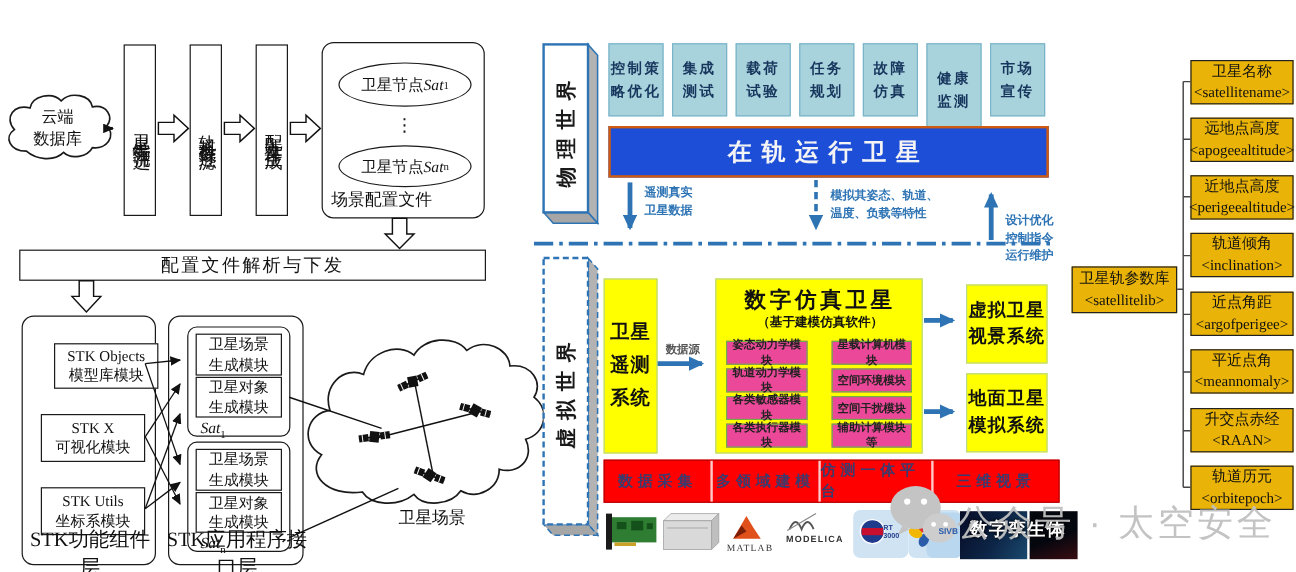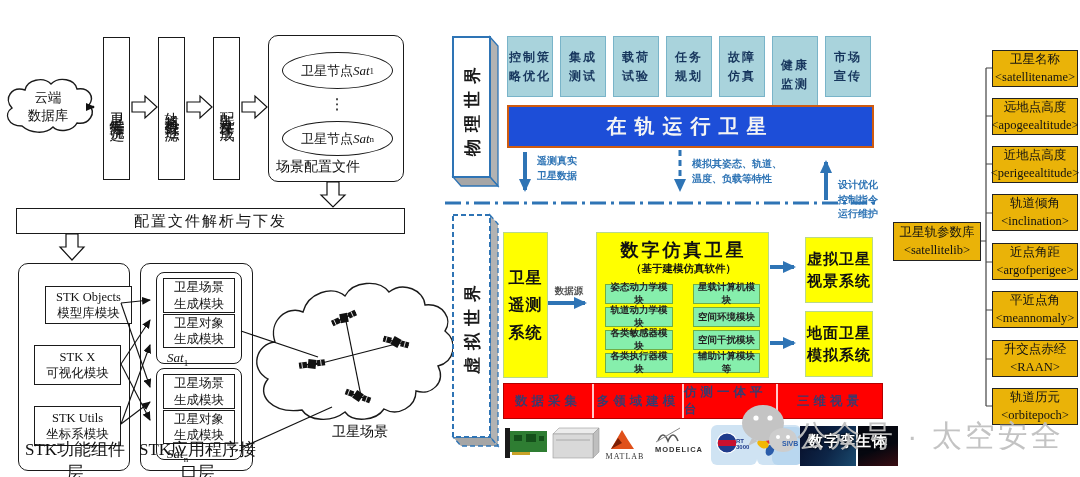--- a/index.html
+++ b/index.html
@@ -21,21 +21,21 @@
   sub{font-size:9px;}
   
   .app{background:#a9d3dc;border:1px solid #79b4c9;font-family:"Liberation Sans",sans-serif;
        font-weight:bold;font-size:12px;letter-spacing:2px;line-height:1.55;color:#17365d;}
   .orbit{background:#1d4ed8;border:2px solid #cf5b10;font-family:"Liberation Sans",sans-serif;
        font-weight:bold;font-size:20px;letter-spacing:8px;color:#f4f4f4;}
   .bluelbl{font-family:"Liberation Sans",sans-serif;font-weight:bold;font-size:10px;
        color:#2e74b5;line-height:1.45;text-align:left;}
   
   .ybox{background:#ffff00;border:1.5px solid #b9d88b;font-family:"Liberation Sans",sans-serif;font-weight:bold;color:#111;}
-  .mod{background:#86efac;border:1px solid #70ad47;font-family:"Liberation Sans",sans-serif;
+  .mod{background:#ec4899;border:1px solid #70ad47;font-family:"Liberation Sans",sans-serif;
        font-weight:bold;font-size:9.5px;color:#222;}
   .redseg{font-family:"Liberation Sans",sans-serif;font-weight:bold;font-size:12.5px;
        letter-spacing:4px;color:#3a3a6e;display:flex;align-items:center;justify-content:center;}
   .param{background:#eab308;border:1px solid #222;font-size:12.5px;line-height:1.4;}
   .worldlbl{font-family:"Liberation Sans",sans-serif;font-weight:bold;font-size:17px;
        letter-spacing:7px;color:#1a1a1a;transform:rotate(-90deg);}
   .tile{border-radius:6px;}
   .wm{font-family:"Liberation Sans",sans-serif;color:#c0c0c0;font-size:30px;letter-spacing:3px;opacity:.95;}
   .twin{font-family:"Liberation Sans",sans-serif;font-weight:bold;color:#fff;font-size:15px;
        letter-spacing:1px;text-shadow:0 0 3px #000,0 0 2px #000;}

